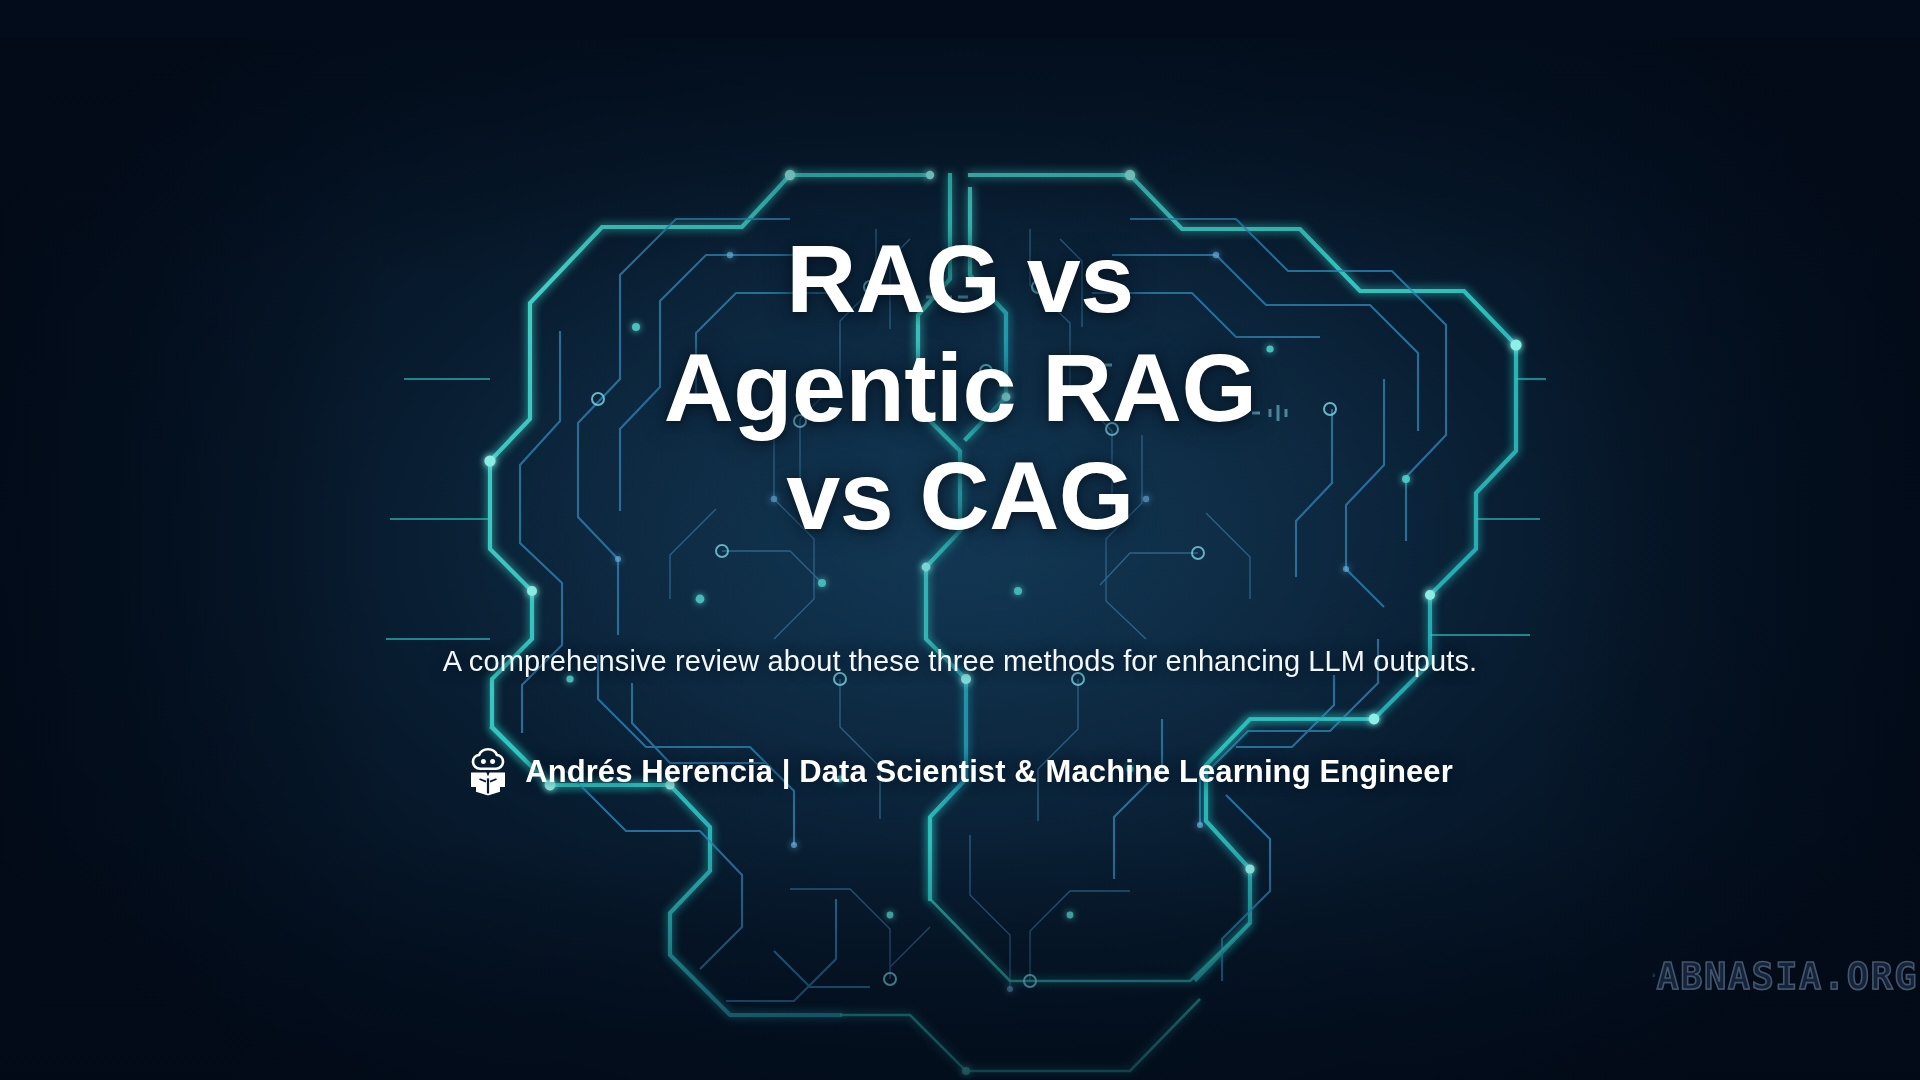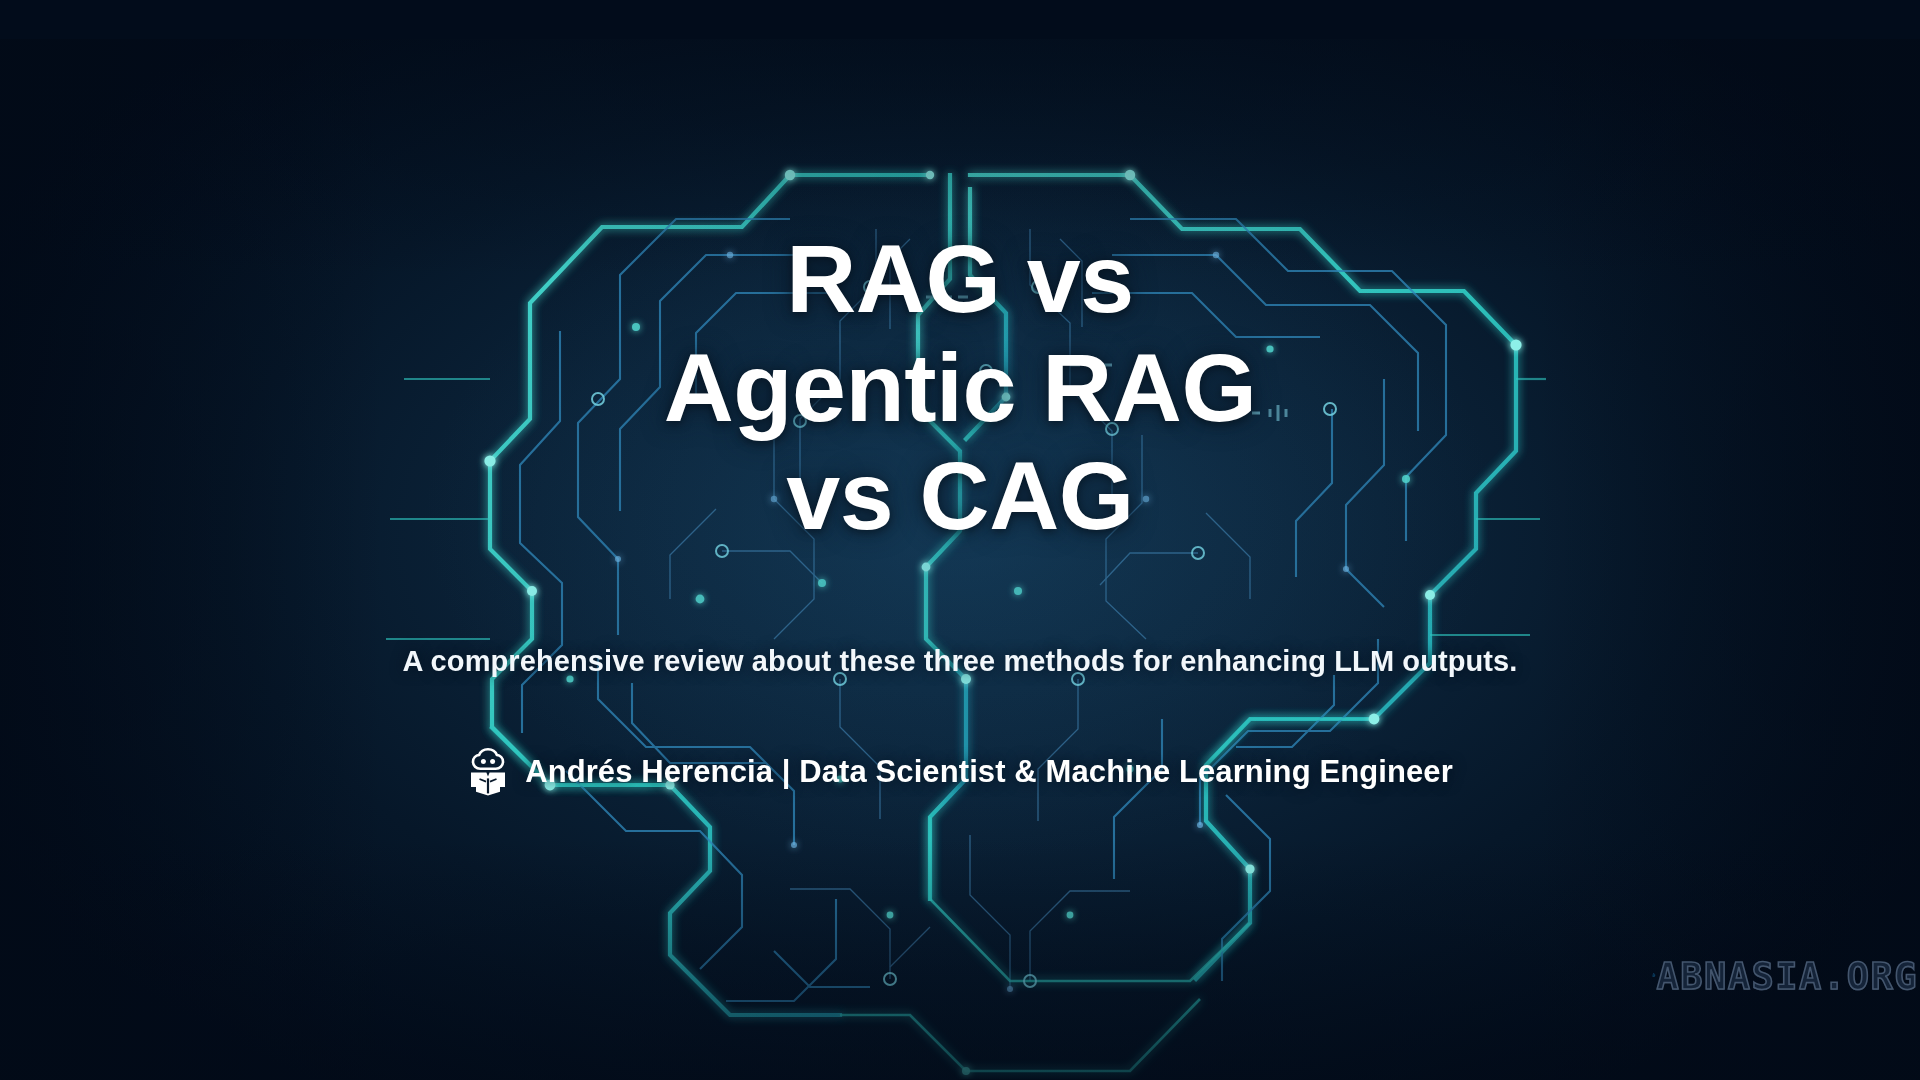--- a/index.html
+++ b/index.html
@@ -56,21 +56,21 @@
     letter-spacing:-0.5px;
     text-shadow:0 0 26px rgba(8,24,40,0.85), 0 2px 10px rgba(0,0,0,0.5);
     white-space:pre-line;
   }
 
   #subtitle {
     margin-top:94px;
     text-align:center;
     color:#f2f7fb;
     font-size:29px;
-    font-weight:700;
+    font-weight:400;
     letter-spacing:0.1px;
     text-shadow:0 0 14px rgba(4,16,30,0.9);
   }
 
   #author-row {
     margin-top:68px;
     display:flex;
     align-items:center;
     gap:16px;
   }

